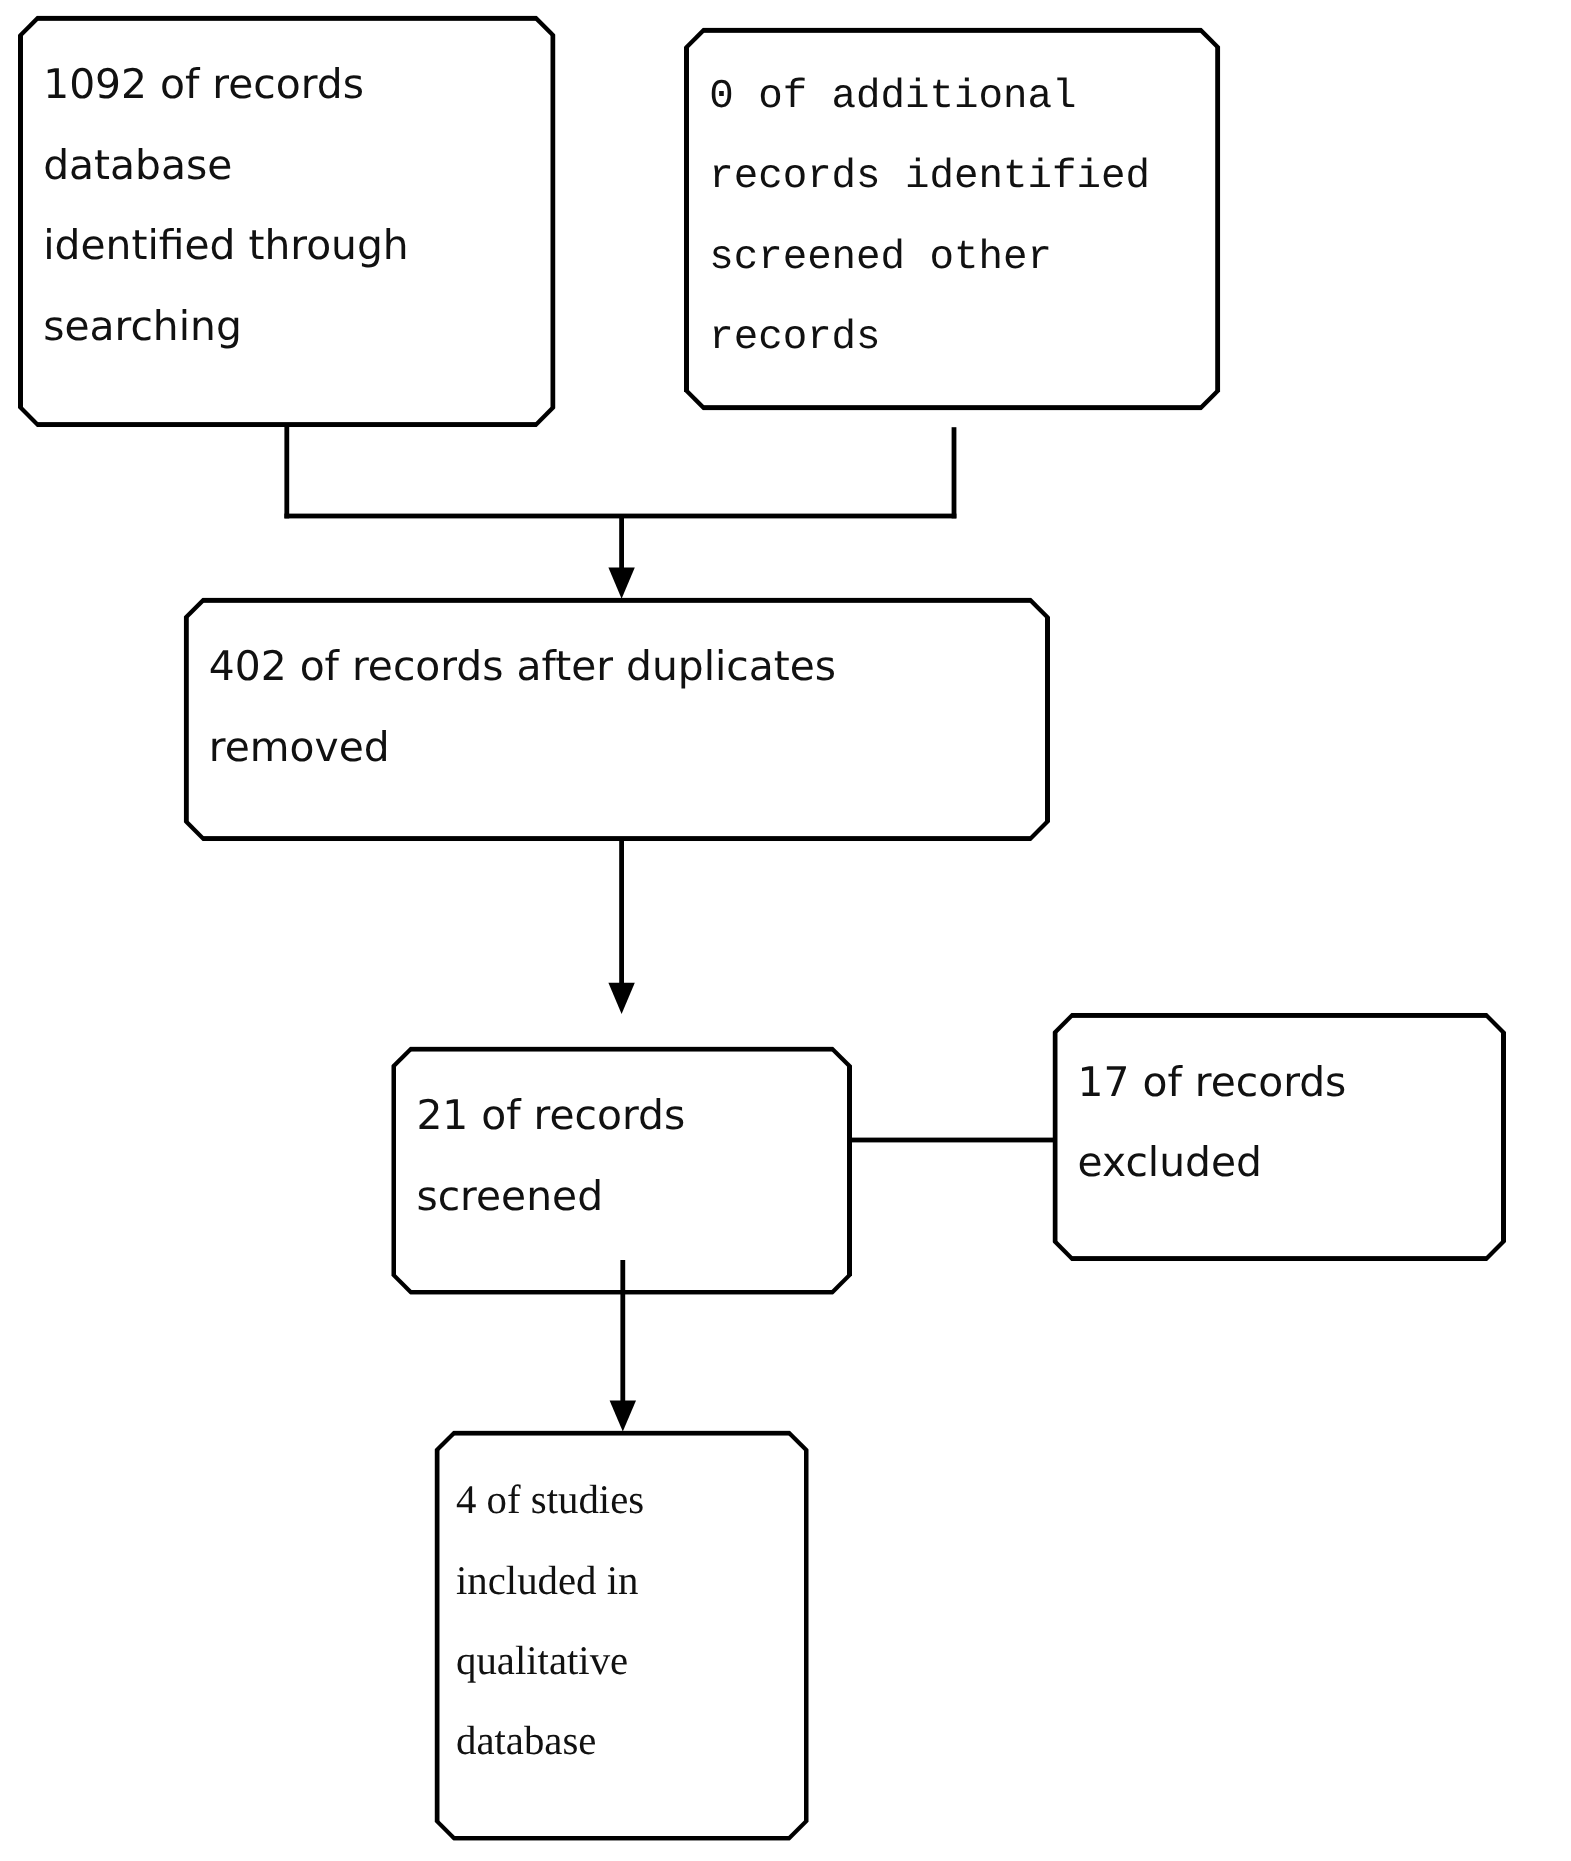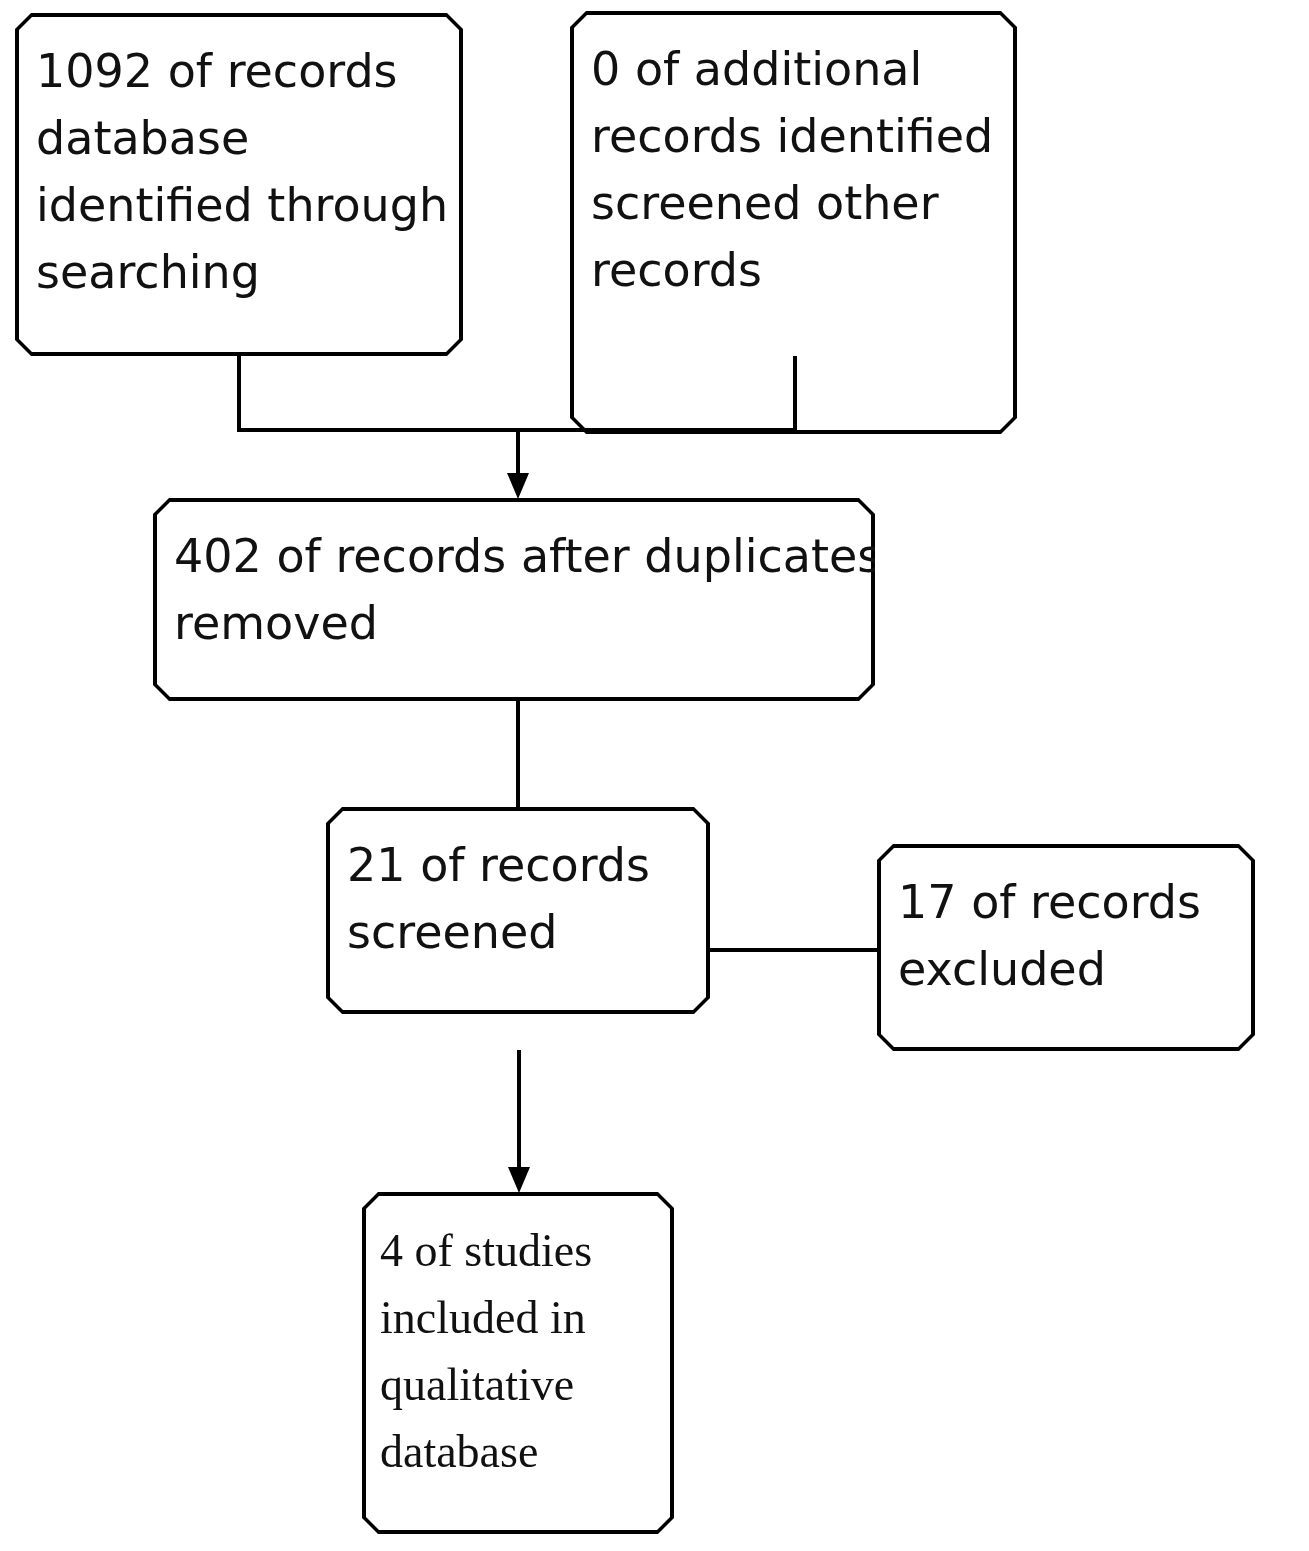--- a/index.html
+++ b/index.html
@@ -31,21 +31,21 @@
     clip-path: polygon(
       13px 0, calc(100% - 13px) 0, 100% 13px,
       100% calc(100% - 13px), calc(100% - 13px) 100%,
       13px 100%, 0 calc(100% - 13px), 0 13px);
   }
   .box-text {
     position: absolute;
     inset: 4px;
     padding: 21px 16px 0 17px;
     color: #111111;
-    font-size: 46px;
+    font-size: 34px;
     line-height: 67px;
     letter-spacing: 0;
   }
   .box-text .tline {
     white-space: nowrap;
   }
   .line {
     position: absolute;
     background: #000000;
   }
@@ -74,21 +74,21 @@
   <div class="box" style="left:15px; top:13px; width:448px; height:343px;">
     <div class="box-in"></div>
     <div class="box-text">
       <div class="tline">1092 of records</div>
       <div class="tline">database</div>
       <div class="tline">identified through</div>
       <div class="tline">searching</div>
     </div>
   </div>
 
-  <div class="box" style="left:570px; top:11px; width:447px; height:423px;">
+  <div class="box" style="left:570px; top:23px; width:447px; height:319px;font-family:Liberation Mono, monospace;">
     <div class="box-in"></div>
     <div class="box-text">
       <div class="tline">0 of additional</div>
       <div class="tline">records identified</div>
       <div class="tline">screened other</div>
       <div class="tline">records</div>
     </div>
   </div>
 
   <div class="line" style="left:237px; top:354px; width:4px; height:78px;"></div>
@@ -104,21 +104,21 @@
     <div class="box-in"></div>
     <div class="box-text">
       <div class="tline">402 of records after duplicates</div>
       <div class="tline">removed</div>
     </div>
   </div>
 
   <div class="line" style="left:516px; top:700px; width:4px; height:122px;"></div>
   <div class="arrowhead-down" style="left:507px; top:819px;"></div>
 
-  <div class="box" style="left:326px; top:807px; width:384px; height:207px;">
+  <div class="box" style="left:326px; top:872px; width:384px; height:207px;">
     <div class="box-in"></div>
     <div class="box-text">
       <div class="tline">21 of records</div>
       <div class="tline">screened</div>
     </div>
   </div>
 
   <div class="line" style="left:710px; top:948px; width:180px; height:4px;"></div>
   <div class="arrowhead-right" style="left:888px; top:939px;"></div>
 

